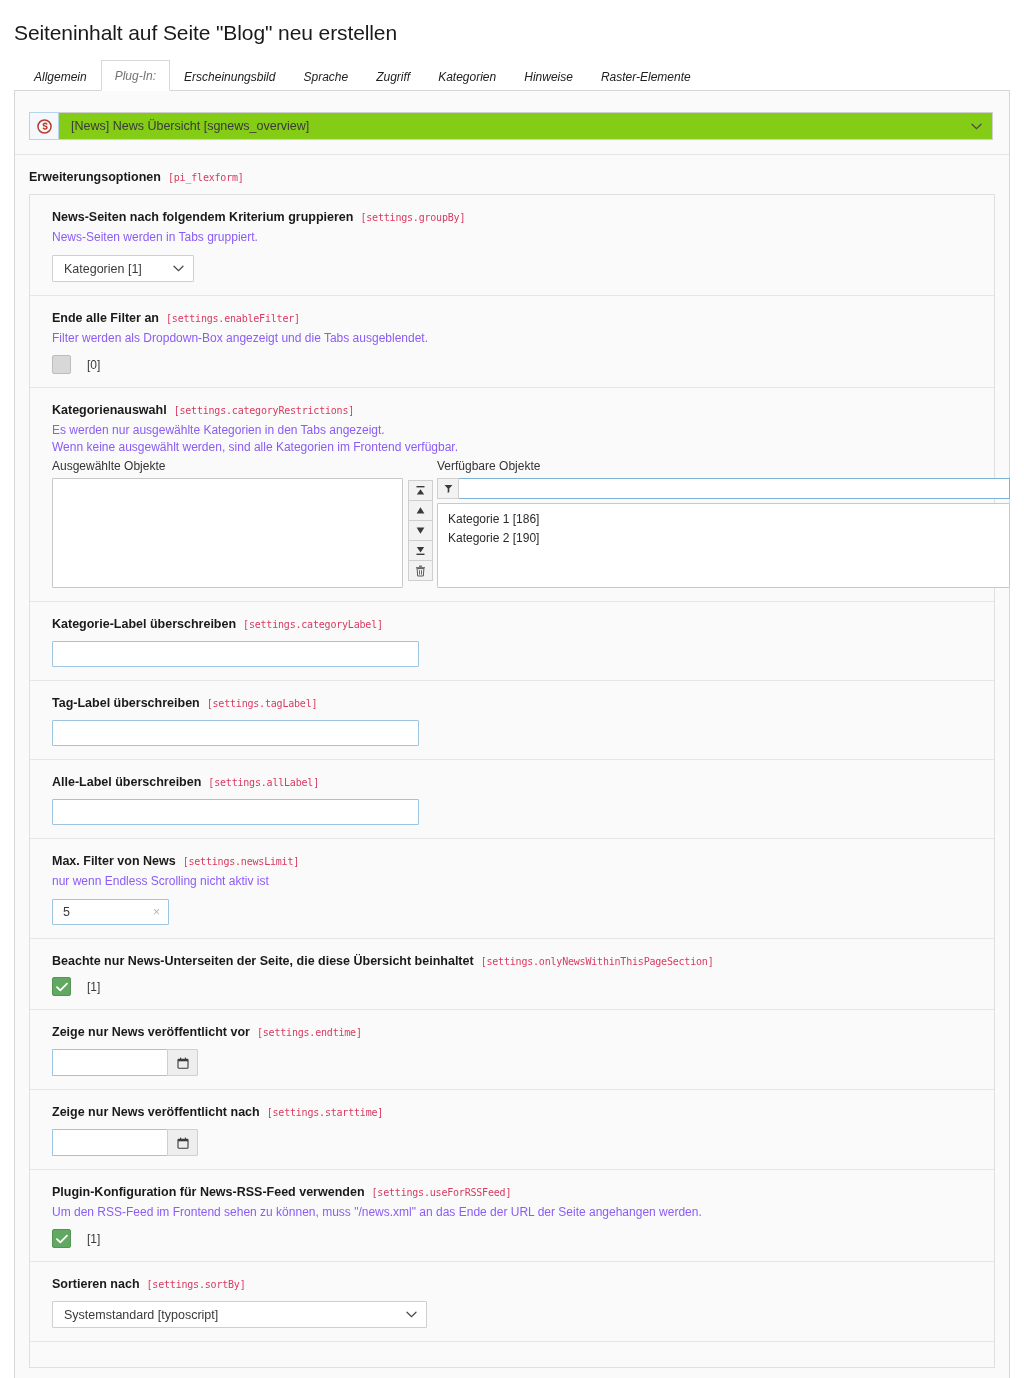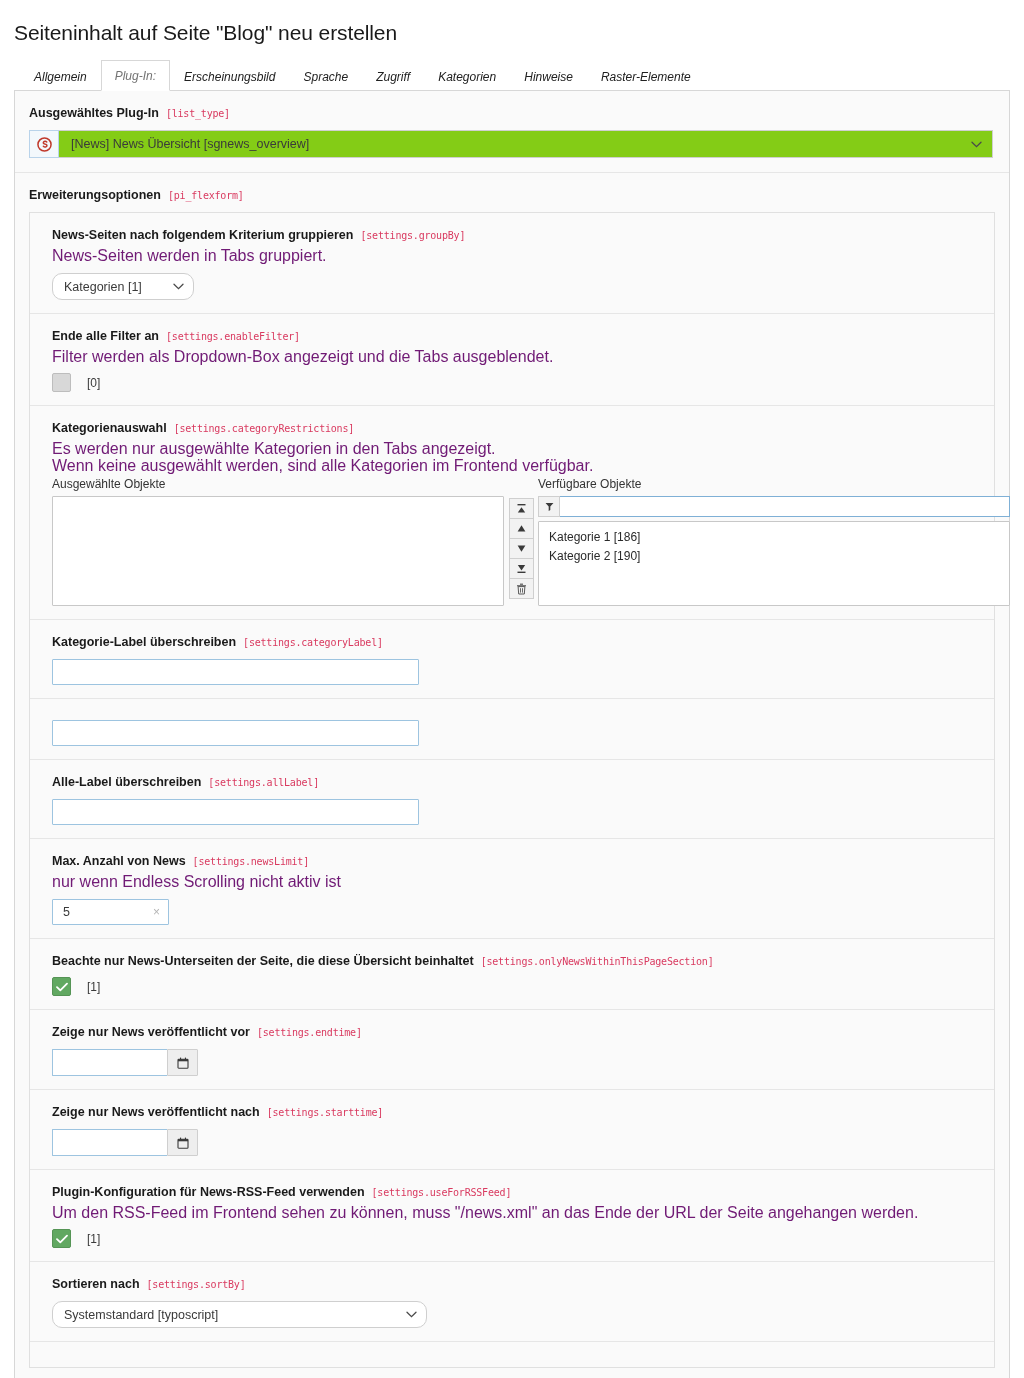--- a/index.html
+++ b/index.html
@@ -76,22 +76,22 @@
   }
   .fieldkey {
     font-family: "DejaVu Sans Mono", "Liberation Mono", monospace;
     font-size: 10px;
     color: #d9395f;
     margin-left: 7px;
     letter-spacing: -0.2px;
     display: inline;
   }
   .fielddesc {
-    font-size: 16px;
-    color: #701a75;
+    font-size: 12px;
+    color: #8b5cf6;
     line-height: 17px;
     margin-top: 4px;
   }
 
   
   .plugin-row {
     display: flex;
     align-items: stretch;
     margin-top: 9px;
     width: 964px;
@@ -138,21 +138,21 @@
     margin-top: 9px;
     height: 27px;
     border: 1px solid #cfcfcf;
     background: #ffffff;
     display: inline-flex;
     align-items: center;
     justify-content: space-between;
     padding: 0 9px 0 11px;
     font-size: 12.5px;
     color: #3a3a3a;
-    border-radius: 10px;
+    border-radius: 1px;
   }
   .sel .chev { margin-left: 16px; }
   .sel-w-groupby { width: 142px; }
   .sel-w-sortby  { width: 375px; }
 
   .txt {
     margin-top: 9px;
     height: 26px;
     border: 1px solid #9dc4e0;
     background: #ffffff;
@@ -212,21 +212,21 @@
   .cb.off { background: #d8d8d8; border: 1px solid #bdbdbd; }
   .cb svg { display:block; }
   .cb-val { font-size: 12px; color: #3a3a3a; margin-left: 16px; }
 
   
   .dual {
     display: flex;
     margin-top: 2px;
     width: 958px;
   }
-  .dual-left { width: 452px; }
+  .dual-left { width: 351px; }
   .dual-mid  { width: 34px; display: flex; flex-direction: column; align-items: center; padding-top: 2px;}
   .dual-right{ flex: 1; }
   .dual-head { font-size: 12px; color: #333; line-height: 16px; margin-bottom: 4px; }
 
   .listbox {
     border: 1px solid #c8c8c8;
     background: #ffffff;
     height: 110px;
     width: 100%;
     border-radius: 1px;
@@ -282,23 +282,20 @@
       <div class="tab">Zugriff</div>
       <div class="tab">Kategorien</div>
       <div class="tab">Hinweise</div>
       <div class="tab">Raster-Elemente</div>
     </div>
   </div>
 
   <div class="form-panel">
 
     <div class="block">
-      <div>
-        <span class="fieldlabel">Ausgewähltes Plug-In</span><span class="fieldkey">[list_type]</span>
-      </div>
       <div class="plugin-row">
         <div class="plugin-icon-box">
           <svg width="15" height="15" viewBox="0 0 16 16" aria-hidden="true">
             <circle cx="8" cy="8" r="7" fill="none" stroke="#c0392b" stroke-width="1.6"></circle>
             <path d="M10.4 5.3c-.7-.7-1.8-.9-2.7-.5-1.1.5-1.3 1.7-.4 2.3.7.5 2.1.5 2.8 1.1.9.7.5 1.9-.6 2.3-.9.4-2 .1-2.7-.6" fill="none" stroke="#c0392b" stroke-width="1.6" stroke-linecap="round"></path>
           </svg>
         </div>
         <div class="plugin-select">
           <span>[News] News Übersicht [sgnews_overview]</span>
           <span class="chev">
@@ -414,33 +411,36 @@
         </div>
 
         <div class="ff-row">
           <div>
             <span class="fieldlabel">Kategorie-Label überschreiben</span><span class="fieldkey">[settings.categoryLabel]</span>
           </div>
           <div class="txt txt-w-label"></div>
         </div>
 
         <div class="ff-row">
+          <div>
+            <span class="fieldlabel">Tag-Label überschreiben</span><span class="fieldkey">[settings.tagLabel]</span>
+          </div>
           <div class="txt txt-w-label"></div>
         </div>
 
         <div class="ff-row">
           <div>
             <span class="fieldlabel">Alle-Label überschreiben</span><span class="fieldkey">[settings.allLabel]</span>
           </div>
           <div class="txt txt-w-label"></div>
         </div>
 
         <div class="ff-row">
           <div>
-            <span class="fieldlabel">Max. Anzahl von News</span><span class="fieldkey">[settings.newsLimit]</span>
+            <span class="fieldlabel">Max. Filter von News</span><span class="fieldkey">[settings.newsLimit]</span>
           </div>
           <div class="fielddesc">nur wenn Endless Scrolling nicht aktiv ist</div>
           <div class="num-wrap">
             <span>5</span>
             <span class="num-clear">×</span>
           </div>
         </div>
 
         <div class="ff-row">
           <div>

